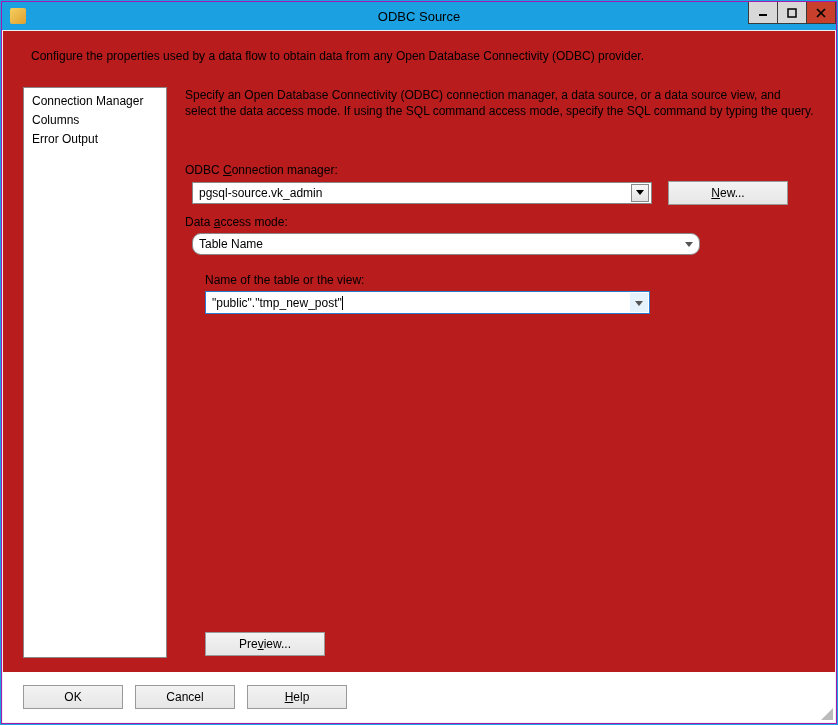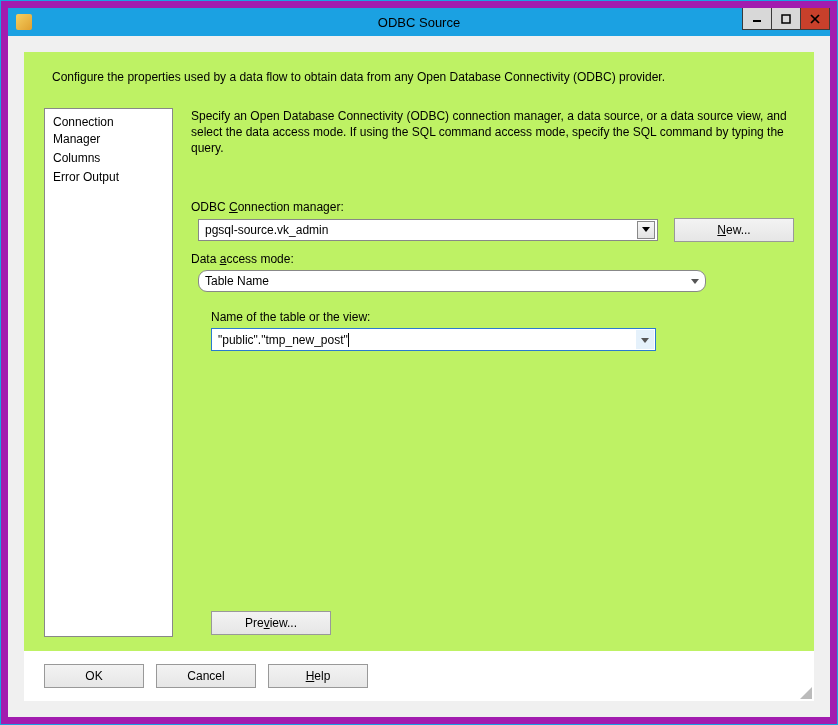--- a/index.html
+++ b/index.html
@@ -11,21 +11,21 @@
       height: 725px;
       overflow: hidden;
       padding: 1px;
     }
     .window {
       width: 836px;
       height: 723px;
       background: #fff;
       display: flex;
       flex-direction: column;
-      border: 7px solid #a21caf;
+      border: 1px solid #a21caf;
     }
     .titlebar {
       height: 28px;
       background: #1ba1e2;
       display: flex;
       align-items: center;
       position: relative;
       color: #000;
     }
     .titlebar .app-icon {
@@ -66,22 +66,22 @@
 
     .dialog-body {
       flex: 1;
       display: flex;
       flex-direction: column;
       background: #f0f0f0;
       padding: 1px;
     }
     .inner {
       flex: 1;
-      background: #bef264;
-      margin: 15px;
+      background: #b91c1c;
+      margin: 0;
       display: flex;
       flex-direction: column;
       position: relative;
     }
     .description-area {
       padding: 18px 20px 24px 28px;
       font-size: 12px;
       color: #000;
     }
     .mainpane {

